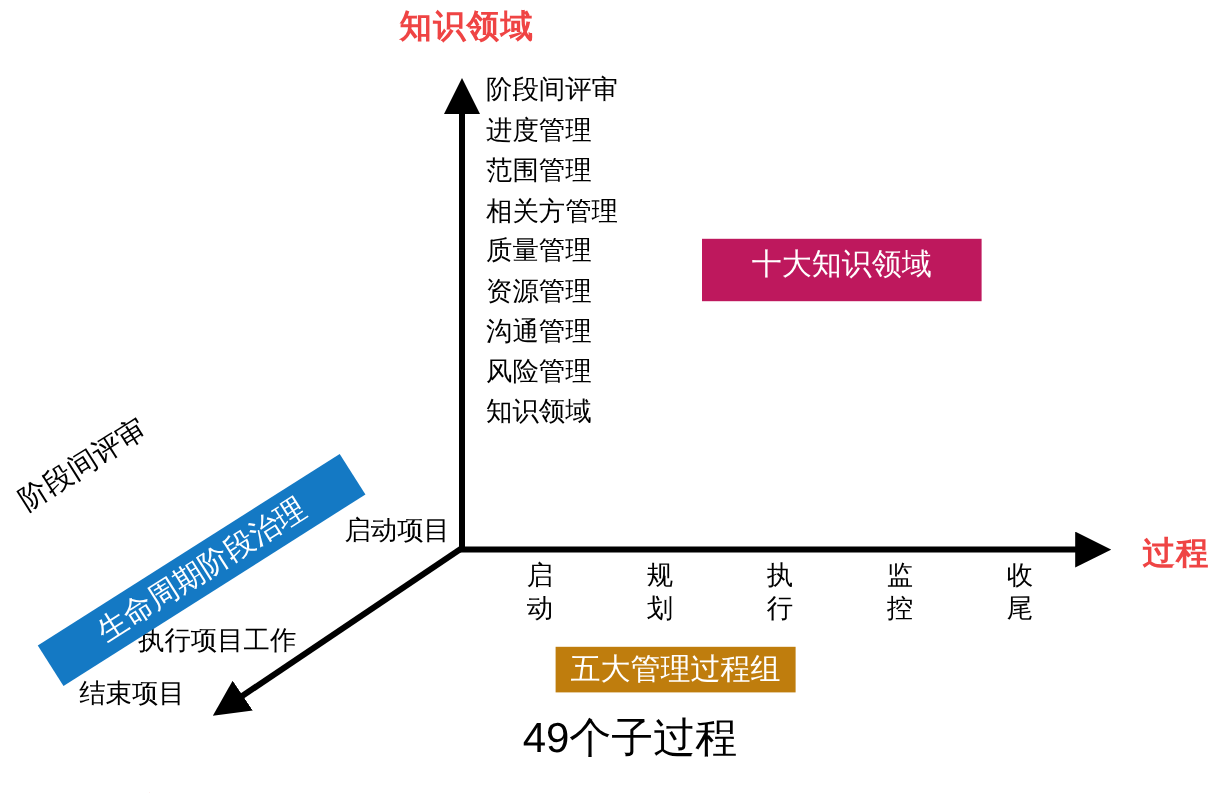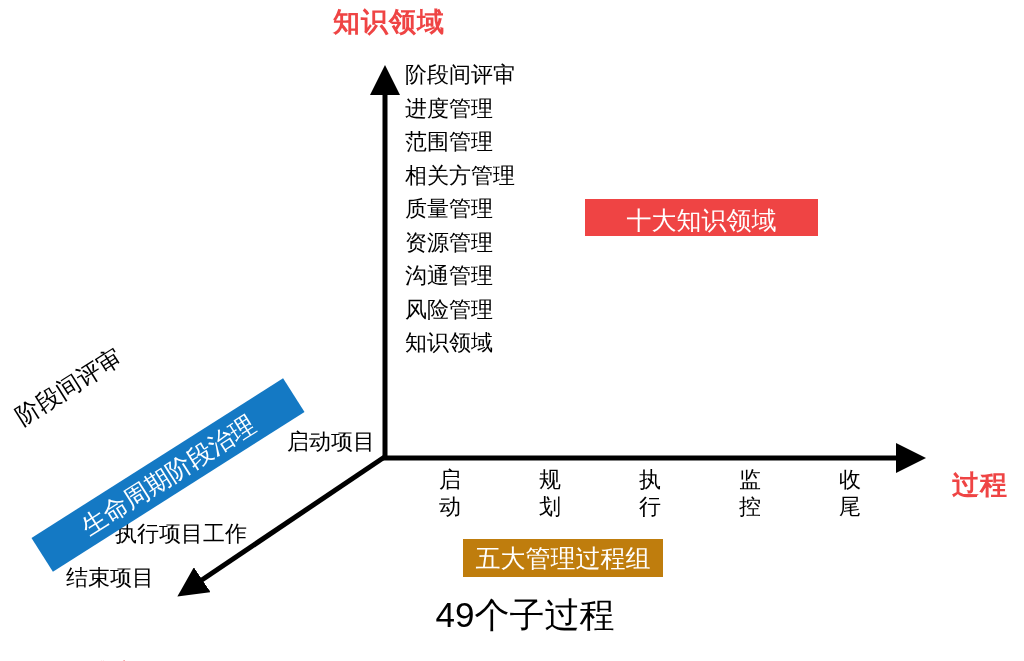--- a/index.html
+++ b/index.html
@@ -35,21 +35,20 @@
     color: #ef4444;
     white-space: nowrap;
   }
   #axis-title-knowledge {
     left: 333px;
     top: 4px;
   }
   #axis-title-process {
     left: 952px;
     top: 443px;
-    margin-top: 24px;
   }
   #axis-title-phase {
     left: 86px;
     top: 656px;
   }
   .knowledge-list {
     position: absolute;
     left: 405px;
     top: 58px;
     display: flex;
@@ -65,23 +64,23 @@
     position: absolute;
     color: #ffffff;
     white-space: nowrap;
     text-align: center;
     font-size: 24px;
   }
   #badge-knowledge {
     left: 585px;
     top: 199px;
     width: 233px;
-    height: 37px;
+    height: 52px;
     line-height: 42px;
-    background: #ef4444;
+    background: #be185d;
     font-size: 25px;
   }
   #badge-process {
     left: 463px;
     top: 539px;
     width: 200px;
     height: 38px;
     line-height: 38px;
     background: #BF7D0D;
     font-size: 25px;

